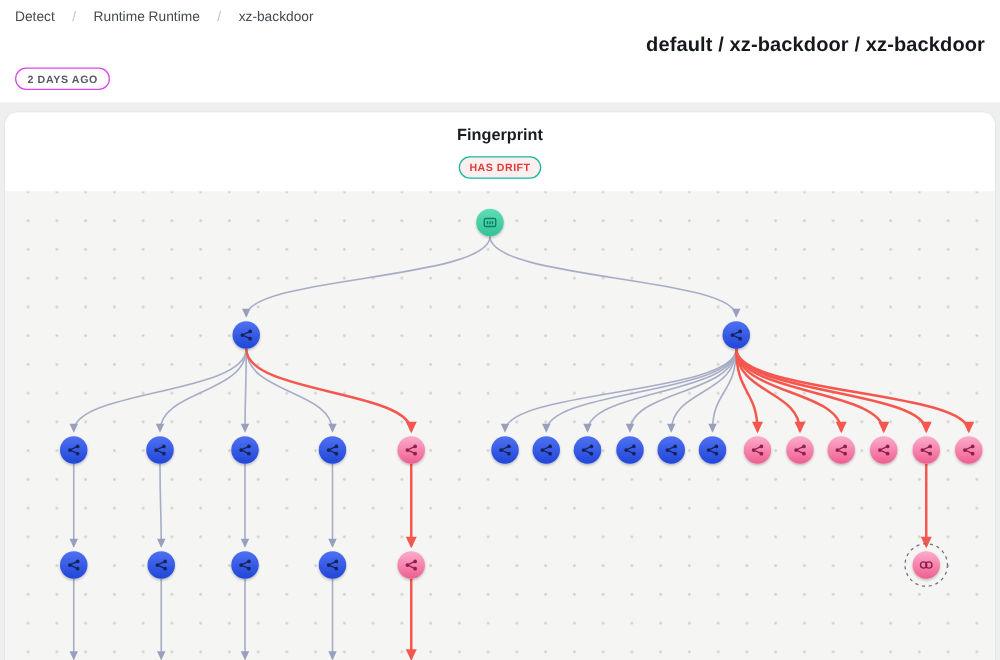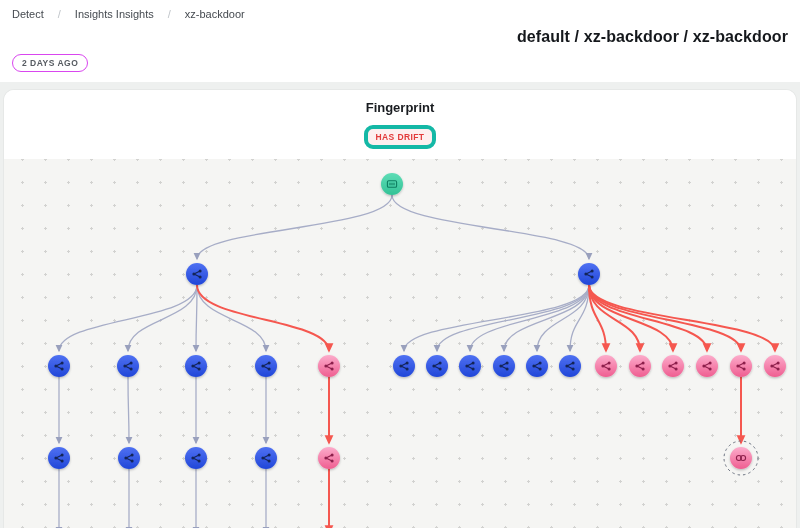--- a/index.html
+++ b/index.html
@@ -20,21 +20,21 @@
 
   .gap { height:8px; background:#eef0ef; }
 
   
   .card { flex:1; margin:0 4px; background:#fff; border-radius:10px 10px 0 0;
     display:flex; flex-direction:column; overflow:hidden;
     box-shadow:0 0 0 1px rgba(0,0,0,.03); }
   .card-head { display:flex; align-items:center; gap:10px; padding:10px 12px; background:#fff;flex-direction:column; }
   .fp-label { font-size:13px; font-weight:700; color:#191c20; }
   .drift-badge { font-size:8.5px; font-weight:700; letter-spacing:.4px; color:#e23b3b;
-    background:#fdefef; border:4px solid #14b8a6; border-radius:9px; padding:3px 8px; }
+    background:#fdefef; border:1px solid #14b8a6; border-radius:9px; padding:3px 8px; }
 
   
   .canvas { position:relative; flex:1; background-color:#f5f5f3;
     background-image:radial-gradient(#d2d2d0 1px, transparent 1.2px);
     background-size:23px 23px; background-position:7px 12px; overflow:hidden; }
   .canvas svg { position:absolute; left:0; top:0; }
 
   .zoom-in-btn { position:absolute; left:10px; top:392px; width:31px; height:40px;
     background:#fff; border:1px solid #dcdcda; border-radius:8px;
     box-shadow:0 1px 3px rgba(0,0,0,.14); display:flex; justify-content:center;
@@ -43,21 +43,21 @@
 </style>
 </head>
 <body>
 
 <div class="page">
 
   <div class="header">
     <div class="breadcrumb">
         <span class="crumb">Detect</span>
         <span class="crumb-sep">/</span>
-        <span class="crumb">Insights Insights</span>
+        <span class="crumb">Runtime Runtime</span>
         <span class="crumb-sep">/</span>
         <span class="crumb">xz-backdoor</span>
       </div>
     <div class="title">default / xz-backdoor / xz-backdoor</div>
     <span class="age-badge">2 DAYS AGO</span>
   </div>
 
   <div class="gap"></div>
 
   <div class="card">

